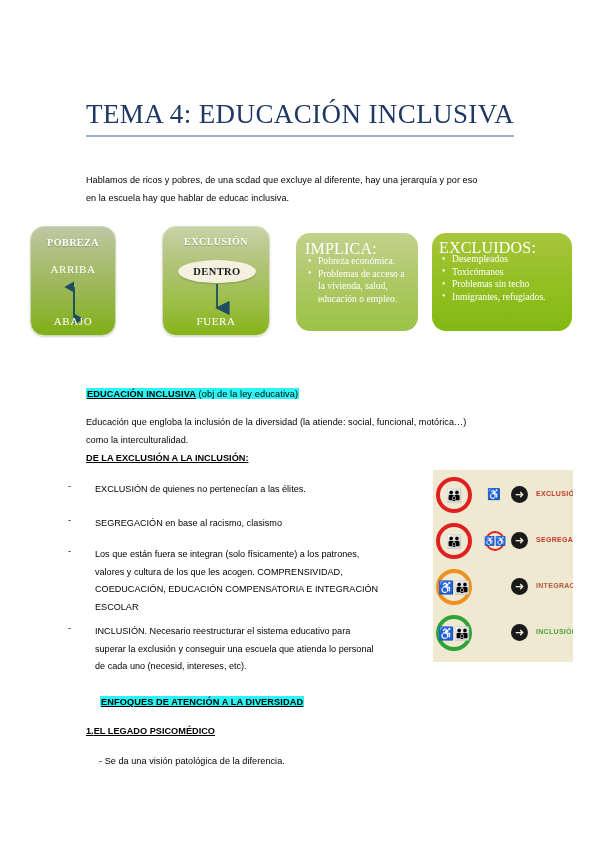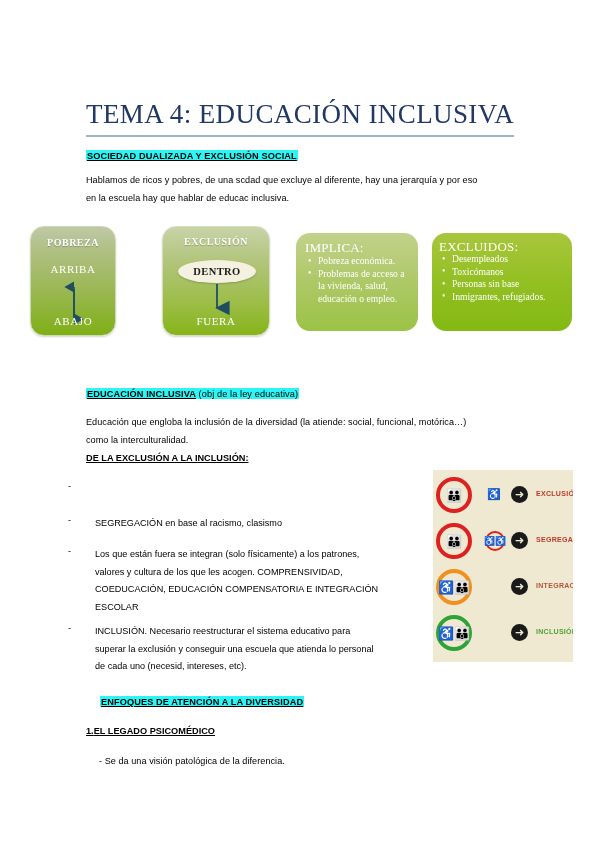--- a/index.html
+++ b/index.html
@@ -139,21 +139,21 @@
     font-weight: bold;
     color: #1a1a1a;
     font-size: 10.5px;
     letter-spacing: 0.4px;
     box-shadow: 0 1px 2px rgba(0,0,0,0.2);
   }
   .list-head {
     position: absolute;
     font-family: "Liberation Serif", serif;
     color: #FFFFFF;
-    font-size: 13px;
+    font-size: 16px;
     letter-spacing: 0.2px;
   }
   .glist {
     position: absolute;
     margin: 0;
     padding: 0;
     list-style: none;
     font-family: "Liberation Serif", serif;
     color: #FFFFFF;
     font-size: 9.6px;
@@ -248,23 +248,20 @@
   }
 </style>
 </head>
 <body>
 
 <div class="page">
 
   <div class="doc-title">TEMA 4: EDUCACIÓN INCLUSIVA</div>
   <div class="title-rule"></div>
 
-  <div class="hl" style="left:86px; top:150px;">
-    <span class="u">SOCIEDAD DUALIZADA Y EXCLUSIÓN SOCIAL</span>
-  </div>
 
   <div class="para" style="left:86px; top:172px; width:430px;">
     <span>Hablamos de ricos y pobres, de una scdad que excluye al diferente, hay una jerarquía y por eso</span><br>
     <span>en la escuela hay que hablar de educac inclusiva.</span>
   </div>
 
   <div class="gbox gbox-a" style="left:30px; top:226px; width:86px; height:110px;">
     <div class="gbox-title" style="top:10px;">POBREZA</div>
     <div class="gbox-word" style="top:36px;">ARRIBA</div>
     <svg width="86" height="46" style="position:absolute; left:0; top:54px;">
@@ -302,37 +299,40 @@
       <li>Pobreza económica.</li>
       <li>Problemas de acceso a la vivienda, salud, educación o empleo.</li>
     </ul>
   </div>
 
   <div class="gbox gbox-d" style="left:432px; top:233px; width:140px; height:98px;">
     <div class="list-head" style="left:7px; top:6px;">EXCLUIDOS:</div>
     <ul class="glist" style="left:10px; top:20px; width:126px;">
       <li>Desempleados</li>
       <li>Toxicómanos</li>
-      <li>Personas sin base</li>
+      <li>Problemas sin techo</li>
       <li>Inmigrantes, refugiados.</li>
     </ul>
   </div>
 
   <div class="hl" style="left:86px; top:388px;">
     <span class="u">EDUCACIÓN INCLUSIVA</span><span class="nohl"> (obj de la ley educativa)</span>
   </div>
 
   <div class="para" style="left:86px; top:414px; width:440px;">
     <span>Educación que engloba la inclusión de la diversidad (la atiende: social, funcional, motórica…)</span><br>
     <span>como la interculturalidad.</span>
   </div>
 
   <div class="subhead" style="left:86px; top:453px;">DE LA EXCLUSIÓN A LA INCLUSIÓN:</div>
 
   <div class="bullet-dash" style="left:68px; top:481px;">-</div>
+  <div class="bullet-text" style="left:95px; top:481px; width:330px;">
+    <span>EXCLUSIÓN de quienes no pertenecían a las élites.</span>
+  </div>
 
   <div class="bullet-dash" style="left:68px; top:515px;">-</div>
   <div class="bullet-text" style="left:95px; top:515px; width:330px;">
     <span>SEGREGACIÓN en base al racismo, clasismo</span>
   </div>
 
   <div class="bullet-dash" style="left:68px; top:546px;">-</div>
   <div class="bullet-text" style="left:95px; top:546px; width:335px;">
     <span>Los que están fuera se integran (solo físicamente) a los patrones,</span><br>
     <span>valores y cultura de los que les acogen. COMPRENSIVIDAD,</span><br>

